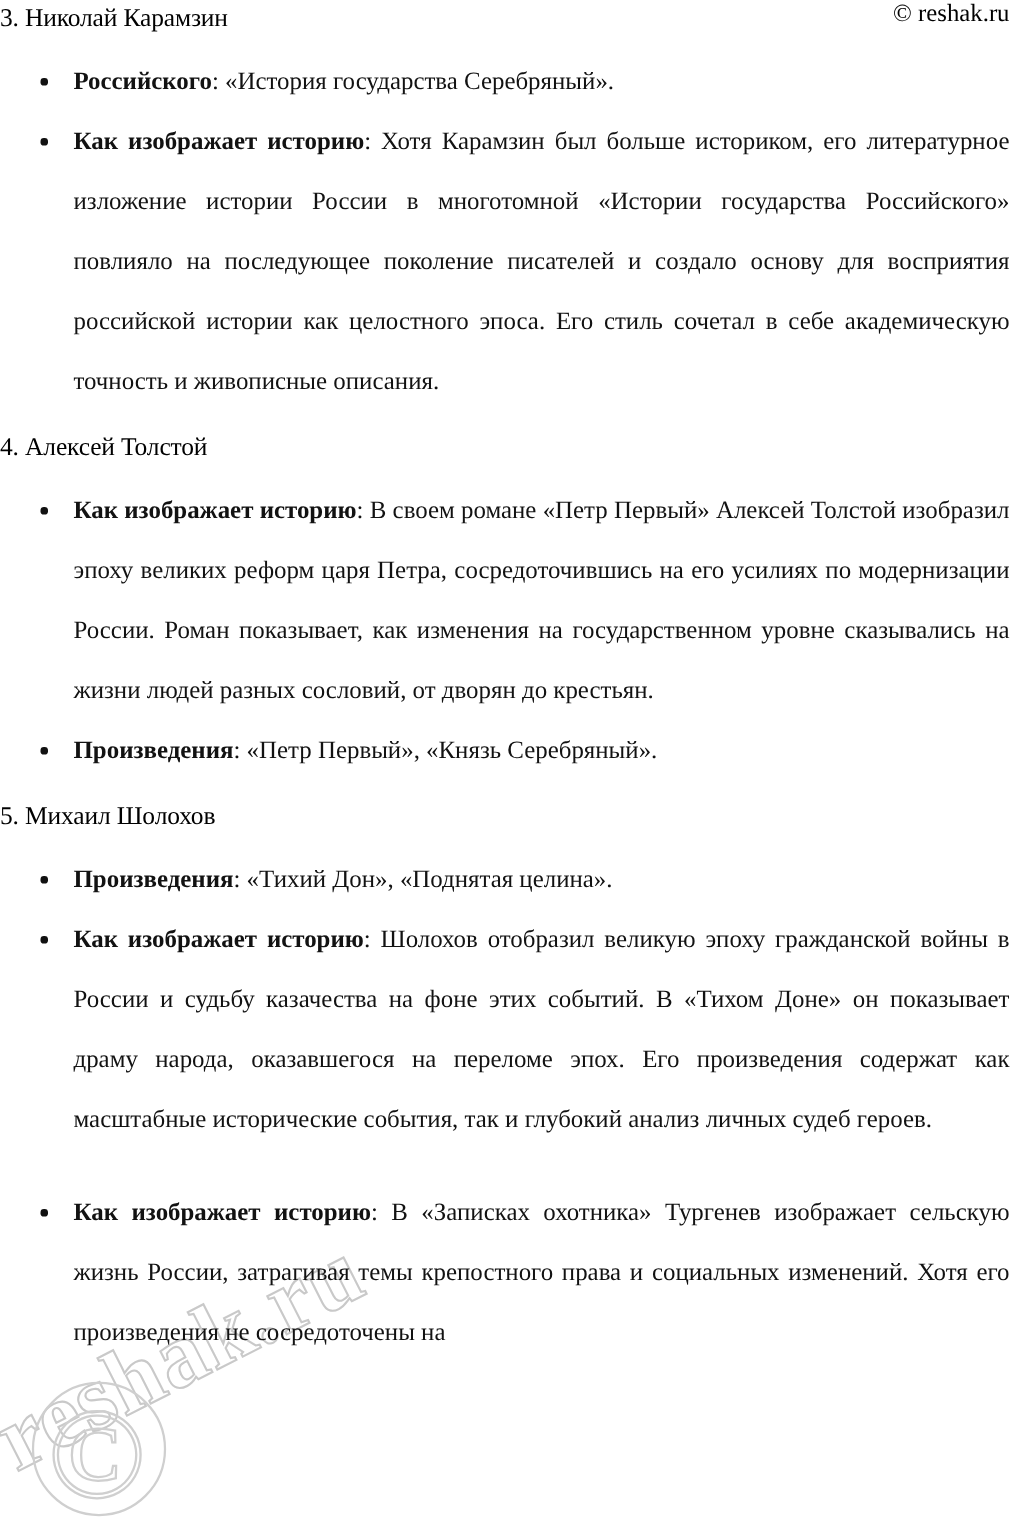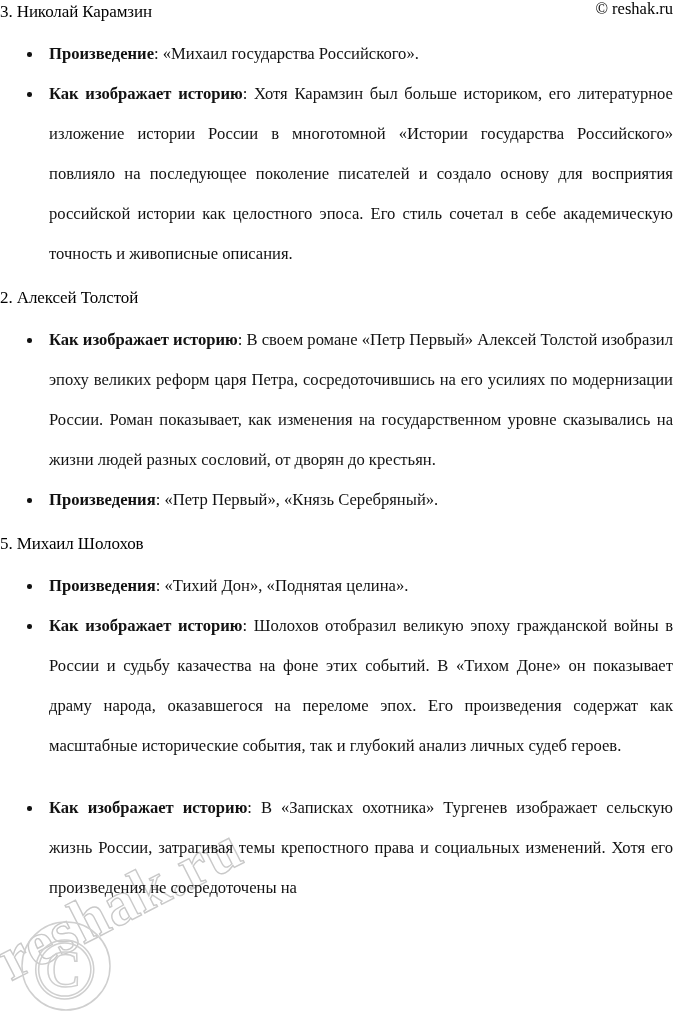--- a/index.html
+++ b/index.html
@@ -146,30 +146,30 @@
   </div>
 
   <div class="copyright-mark">© reshak.ru</div>
 
   <div class="doc">
 
     <h2 class="section-heading gap-heading-top-1">3. Николай Карамзин</h2>
     <div class="space-after-heading"></div>
     <ul class="bullet-list">
       <li class="bullet-item">
-        <span class="lead-in">Произведение</span><span>: «Михаил государства Российского».</span>
+        <span class="lead-in">Российского</span><span>: «История государства Серебряный».</span>
       </li>
       <li class="bullet-item">
         <span class="lead-in">Как изображает историю</span><span>: Хотя Карамзин был больше историком, его литературное изложение истории России в многотомной «Истории государства Российского» повлияло на последующее поколение писателей и создало основу для восприятия российской истории как целостного эпоса. Его стиль сочетал в себе академическую точность и живописные описания.</span>
       </li>
     </ul>
 
     <div class="space-before-heading"></div>
 
-    <h2 class="section-heading">2. Алексей Толстой</h2>
+    <h2 class="section-heading">4. Алексей Толстой</h2>
     <div class="space-after-heading"></div>
     <ul class="bullet-list">
       <li class="bullet-item">
         <span class="lead-in">Как изображает историю</span><span>: В своем романе «Петр Первый» Алексей Толстой изобразил эпоху великих реформ царя Петра, сосредоточившись на его усилиях по модернизации России. Роман показывает, как изменения на государственном уровне сказывались на жизни людей разных сословий, от дворян до крестьян.</span>
       </li>
       <li class="bullet-item">
         <span class="lead-in">Произведения</span><span>: «Петр Первый», «Князь Серебряный».</span>
       </li>
     </ul>
 

